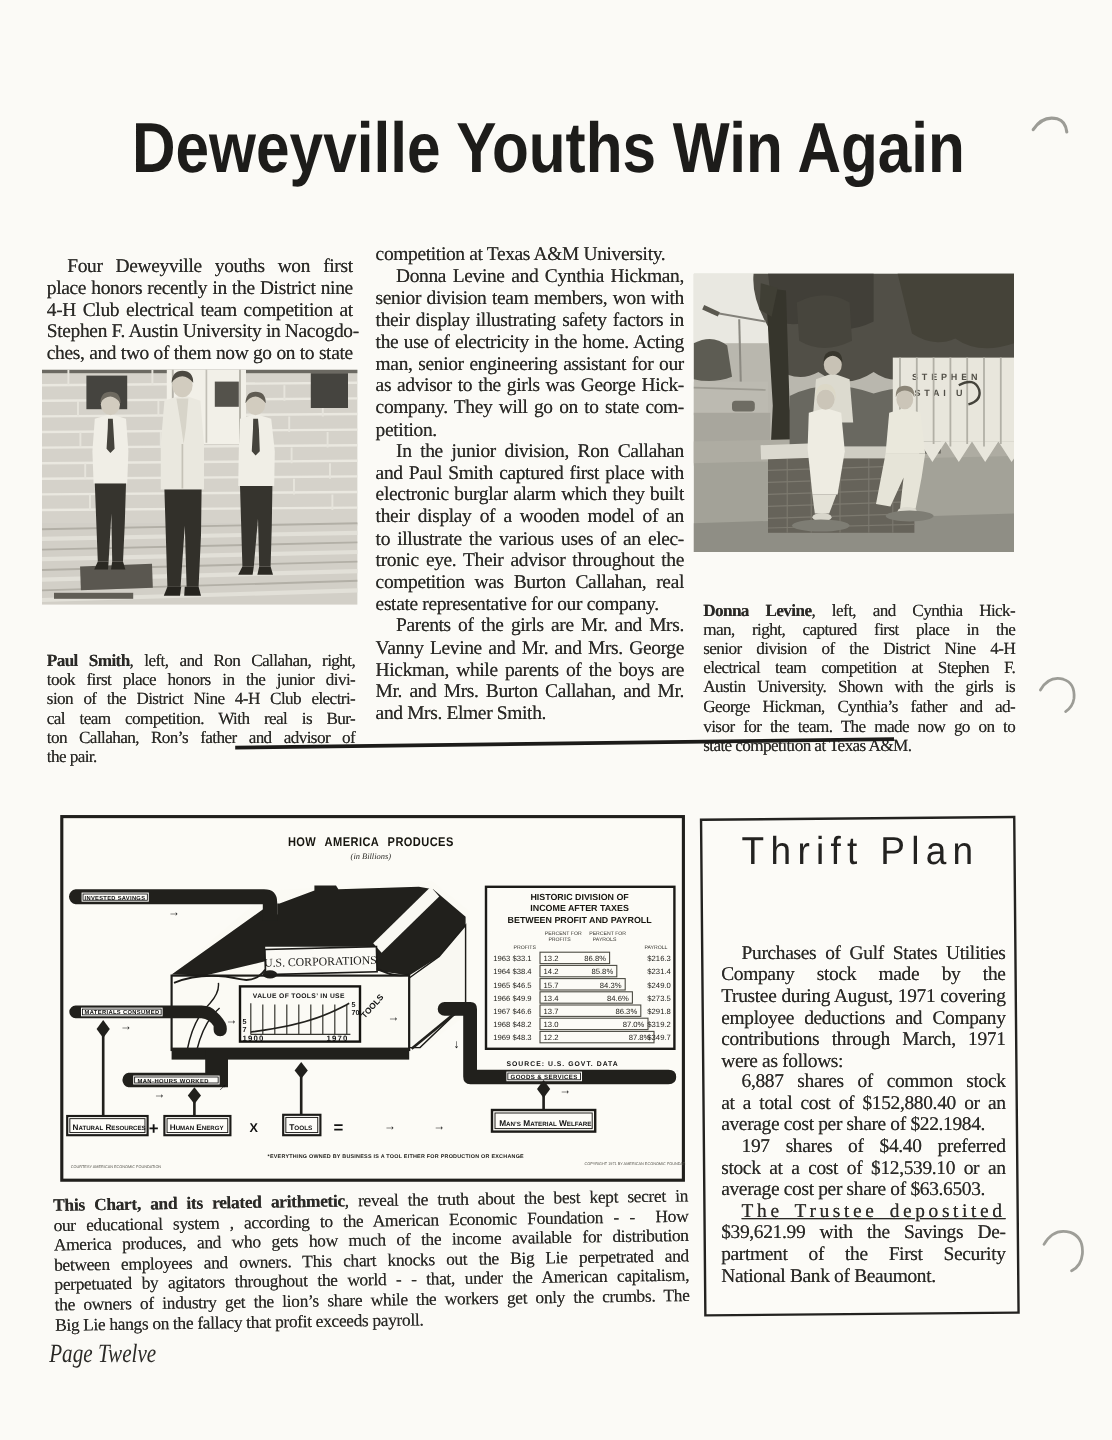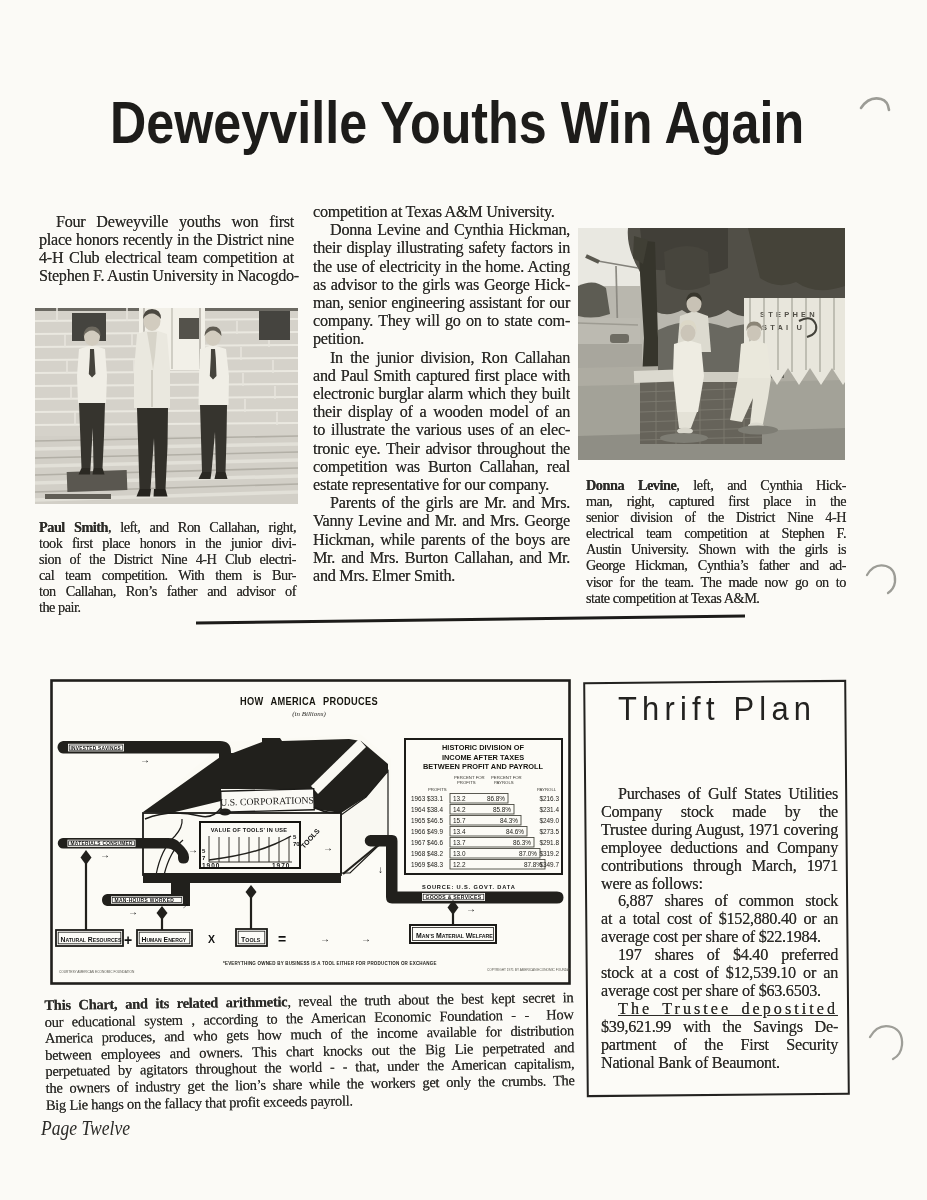--- a/index.html
+++ b/index.html
@@ -4,36 +4,37 @@
 <style>
   html,body{margin:0;padding:0;}
   body{width:927px;height:1200px;position:relative;background:#fbfaf6;overflow:hidden;
        font-family:"Liberation Serif", serif;color:#262522;}
   .abs{position:absolute;}
   .tb{position:absolute;font-size:16.2px;color:#2b2a27;text-shadow:0 0 0.35px rgba(43,42,39,0.8);}
   .tb div{text-align:justify;text-align-last:justify;line-height:17.9px;white-space:nowrap;letter-spacing:-0.28px;}
   #col2 div{line-height:18.2px;}
   .tb div.lf{text-align-last:left;}
   .tb div.ind{padding-left:17px;}
-  .cap{position:absolute;font-size:14.3px;color:#2b2a27;text-shadow:0 0 0.35px rgba(43,42,39,0.8);}
+  .cap{position:absolute;font-size:14.3px;color:#2b2a27;text-shadow:0 0 0.35px rgba(43,42,39,0.8);margin-top:24px;}
   .cap div{text-align:justify;text-align-last:justify;line-height:16.1px;white-space:nowrap;letter-spacing:-0.5px;}
   .cap div.lf{text-align-last:left;}
 </style>
 </head>
 <body>
 
 <div class="abs" style="left:0;top:0;width:927px;height:1200px;background:#fbfaf6;"></div>
 
 <div class="abs" id="headline" style="left:110px;top:89px;width:690px;height:56px;font-family:'Liberation Sans',sans-serif;font-weight:bold;font-size:59px;color:#1d1c1a;white-space:nowrap;transform-origin:0 0;transform:scaleX(0.852);">Deweyville Youths Win Again</div>
 
 <div class="tb" style="left:39px;top:214px;width:255px;">
 <div class="ind">Four Deweyville youths won first</div>
 <div>place honors recently in the District nine</div>
 <div>4-H Club electrical team competition at</div>
 <div>Stephen F. Austin University in Nacogdo-</div>
+<div>ches, and two of them now go on to state</div>
 </div>
 
 <svg class="abs" style="left:35px;top:308px;" width="263" height="196" viewBox="0 0 263 196">
 
 <rect x="0" y="0" width="263" height="130" fill="#d5d2ca"></rect>
 <rect x="0" y="0" width="263" height="3" fill="#6b6962"></rect>
 <g stroke="#eae8e0" stroke-width="2">
 <line x1="0" y1="13" x2="263" y2="11"></line>
       <line x1="0" y1="26" x2="263" y2="24"></line>
 <line x1="0" y1="39" x2="263" y2="37"></line>
@@ -123,32 +124,33 @@
 <path d="M165 97 L192 97 L191.5 130 L190.5 164 L181 164 L180 124 L176.5 164 L167 164 Z" fill="#36342e"></path>
 <path d="M167 164 L176.5 164 L175.5 171 L163.5 171 Z" fill="#2b2923"></path>
 <path d="M181 164 L190.5 164 L192.5 171 L179.5 171 Z" fill="#2b2923"></path>
 </g>
 </svg>
 
 <div class="cap" style="left:39px;top:519px;width:257px;">
 <div><b>Paul Smith</b>, left, and Ron Callahan, right,</div>
 <div>took first place honors in the junior divi-</div>
 <div>sion of the District Nine 4-H Club electri-</div>
-<div>cal team competition. With them is Bur-</div>
+<div>cal team competition. With real is Bur-</div>
 <div>ton Callahan, Ron’s father and advisor of</div>
 <div class="lf">the pair.</div>
 </div>
 
 <div class="tb" style="left:313px;top:203px;width:257px;line-height:18.2px;" id="col2">
 <div class="lf">competition at Texas A&amp;M University.</div>
 <div class="ind">Donna Levine and Cynthia Hickman,</div>
+<div>senior division team members, won with</div>
 <div>their display illustrating safety factors in</div>
 <div>the use of electricity in the home. Acting</div>
+<div>man, senior engineering assistant for our</div>
 <div>as advisor to the girls was George Hick-</div>
-<div>man, senior engineering assistant for our</div>
 <div>company. They will go on to state com-</div>
 <div class="lf">petition.</div>
 <div class="ind">In the junior division, Ron Callahan</div>
 <div>and Paul Smith captured first place with</div>
 <div>electronic burglar alarm which they built</div>
 <div>their display of a wooden model of an</div>
 <div>to illustrate the various uses of an elec-</div>
 <div>tronic eye. Their advisor throughout the</div>
 <div>competition was Burton Callahan, real</div>
 <div class="lf">estate representative for our company.</div>

